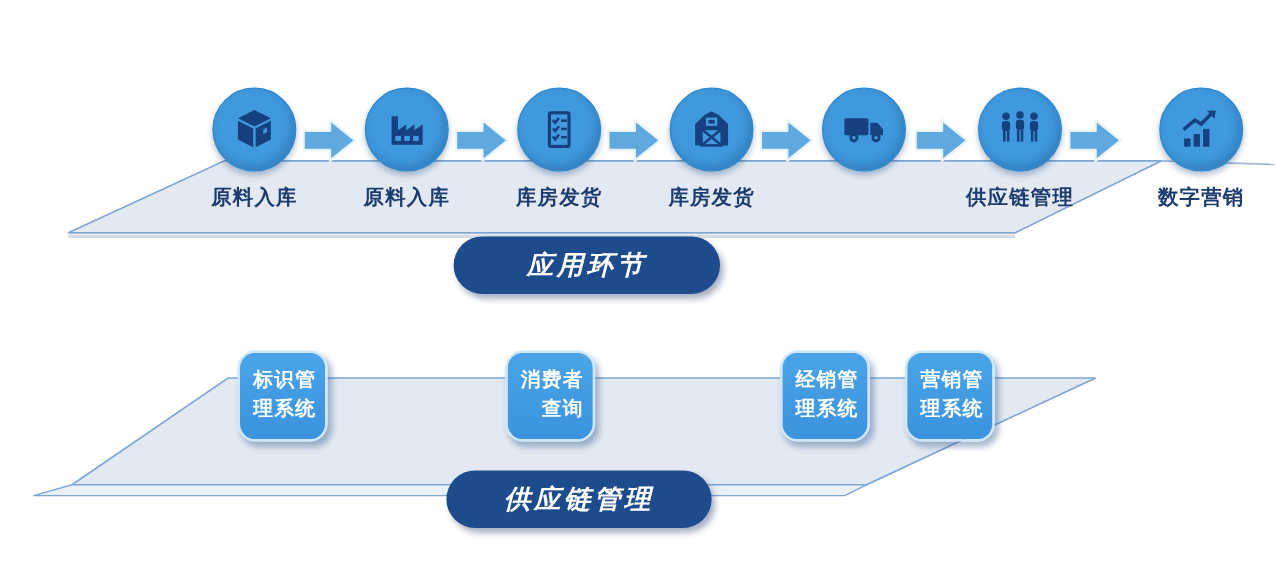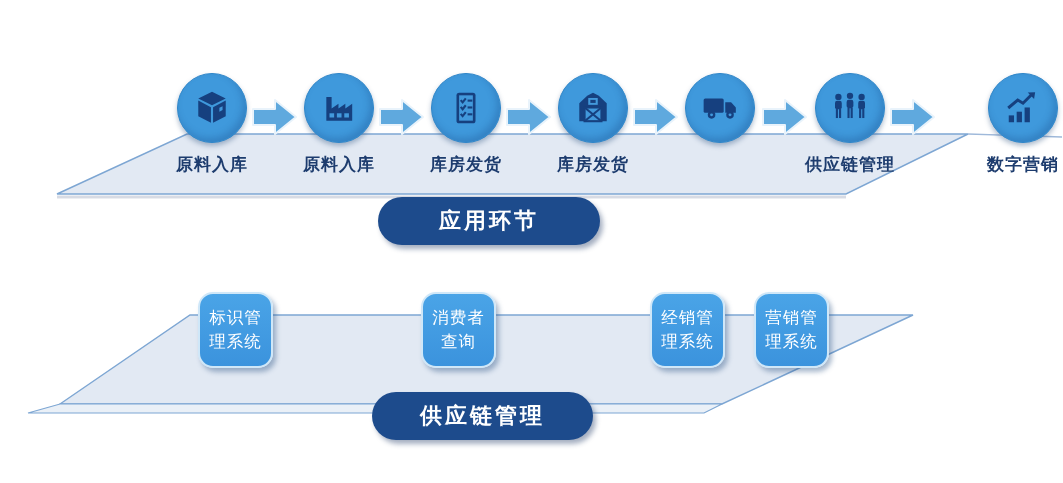--- a/index.html
+++ b/index.html
@@ -24,35 +24,36 @@
     white-space:nowrap;font-weight:bold;font-size:17px;color:#1d3c6e;letter-spacing:1px;
   }
   .flow-arrow{position:absolute;top:98px;}
 
   
   .band-pill{
     position:absolute;height:48px;border-radius:24px;background:#1d4b8c;
     color:#ffffff;font-weight:bold;font-size:22px;letter-spacing:3px;
     display:flex;align-items:center;justify-content:center;
     box-shadow:3px 4px 5px rgba(30,55,100,.4);
+    font-style:italic;
   }
   .pill-app{left:378px;top:197px;width:222px;}
   .pill-scm{left:372px;top:392px;width:221px;}
 
   
   .sys-box{
     position:absolute;top:292px;width:75px;height:76px;box-sizing:border-box;
     background:linear-gradient(180deg,#4aa4e7 0%,#3b93dd 100%);
     border:2px solid #cfe7f8;border-radius:15px;
     box-shadow:3px 4px 5px rgba(40,80,130,.4);
     display:flex;align-items:center;justify-content:center;
   }
   .sys-box .txt{
-    width:56px;font-weight:normal;font-size:16.5px;line-height:1.45;
-    color:#ffffff;text-align:center;letter-spacing:1px;
+    width:56px;font-weight:bold;font-size:16.5px;line-height:1.45;
+    color:#ffffff;text-align:right;letter-spacing:1px;
   }
 </style>
 </head>
 <body>
 
 <div class="canvas">
 
   <svg class="bands" viewBox="0 0 1063 483">
 
     <polygon points="57,194 187,134 968,134 846,194" fill="#E2E9F3" stroke="#7DA6D3" stroke-width="1.4"></polygon>
@@ -180,21 +181,21 @@
         </g>
       </svg>
     </div>
     <div class="stage-label">供应链管理</div>
   </div>
 
   <svg class="flow-arrow" style="left:890px" width="46" height="38" viewBox="0 0 46 38">
     <polygon points="1,11 23,11 23,2 44,19 23,36 23,27 1,27" fill="#5FA9DE" stroke="#E9F3FB" stroke-width="2" stroke-linejoin="round"></polygon>
   </svg>
 
-  <div class="stage" style="left:988px">
+  <div class="stage" style="left:966px">
     <div class="circle">
       <svg width="38" height="38" viewBox="0 0 36 36">
         <g fill="#16407F">
           <rect x="4.5" y="25" width="5" height="6.5"></rect>
           <rect x="12" y="21.5" width="5" height="10"></rect>
           <rect x="19.5" y="17.5" width="5" height="14"></rect>
         </g>
         <path d="M4,18 L13,10.5 L18,13.5 L26,5.5" stroke="#16407F" stroke-width="2.8" fill="none"></path>
         <polygon points="22.5,3.2 29.5,3 28.5,9.5" fill="#16407F"></polygon>
       </svg>

